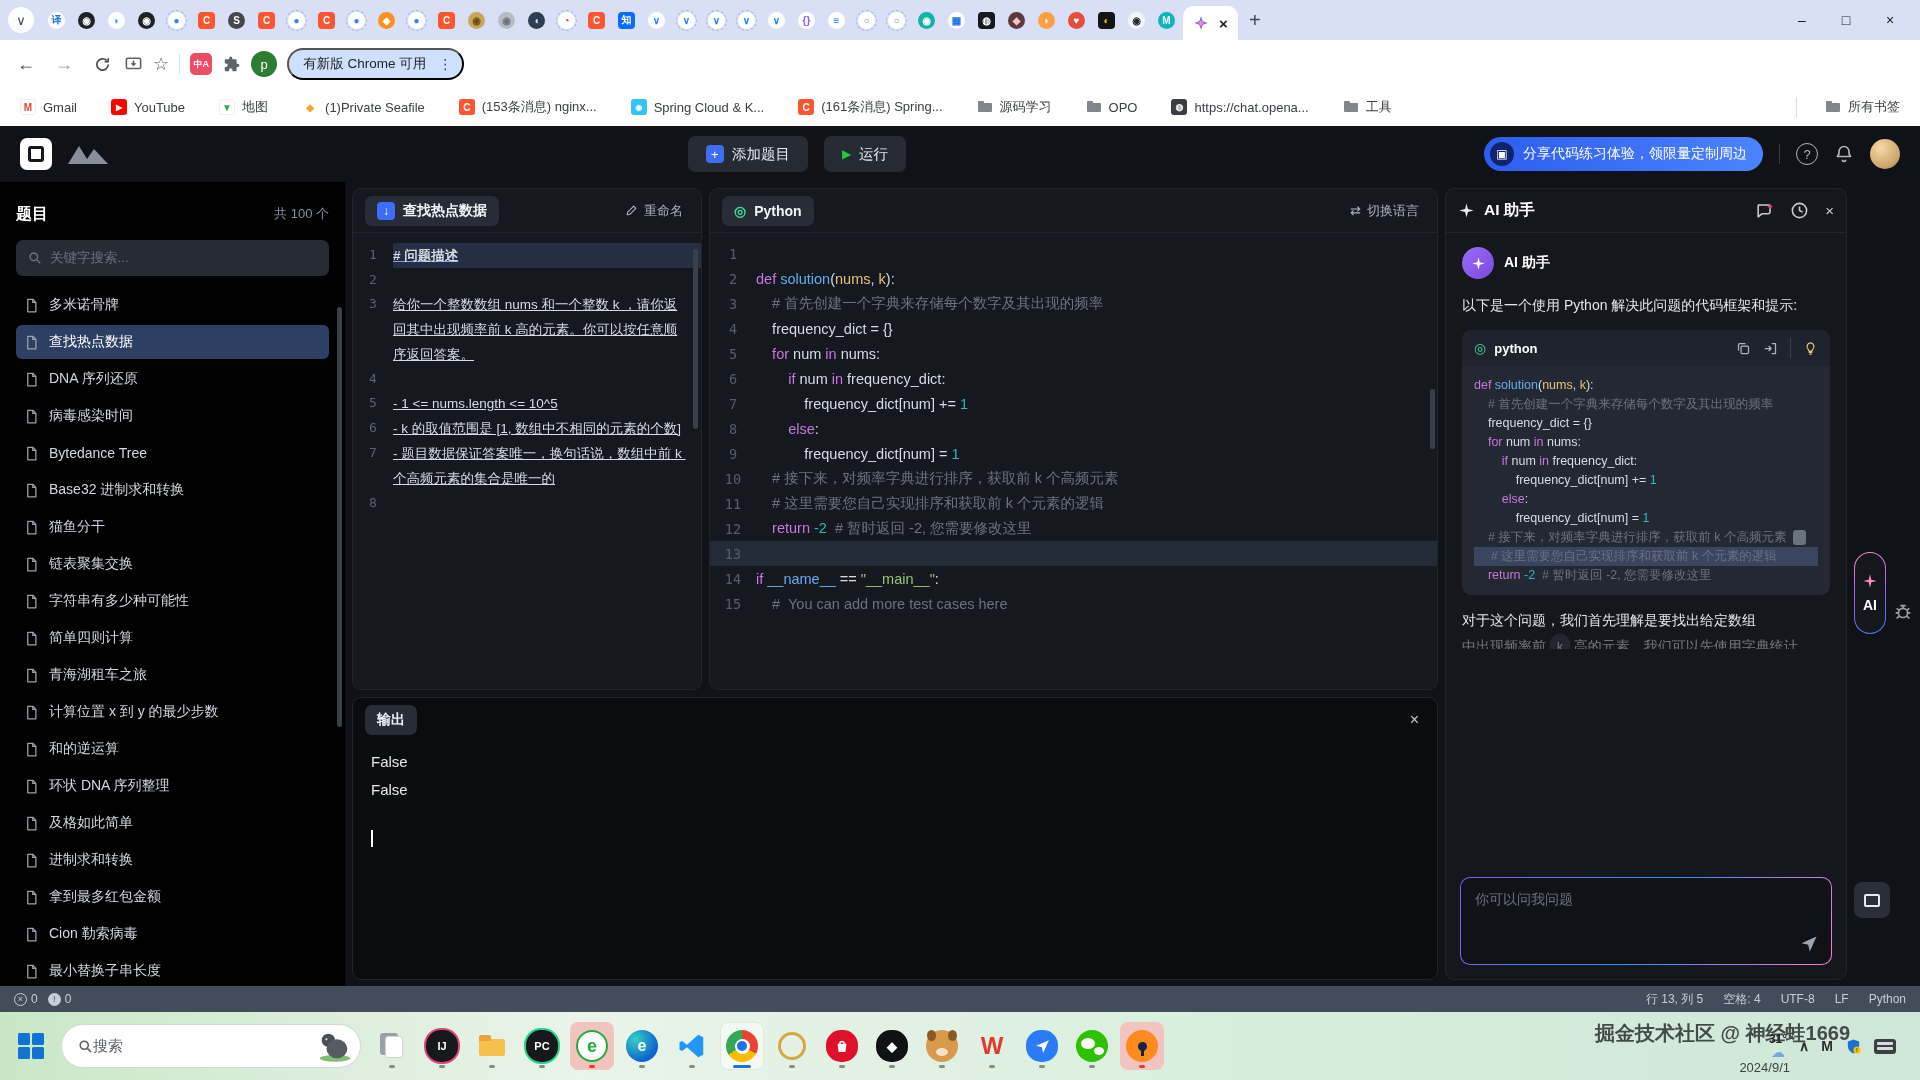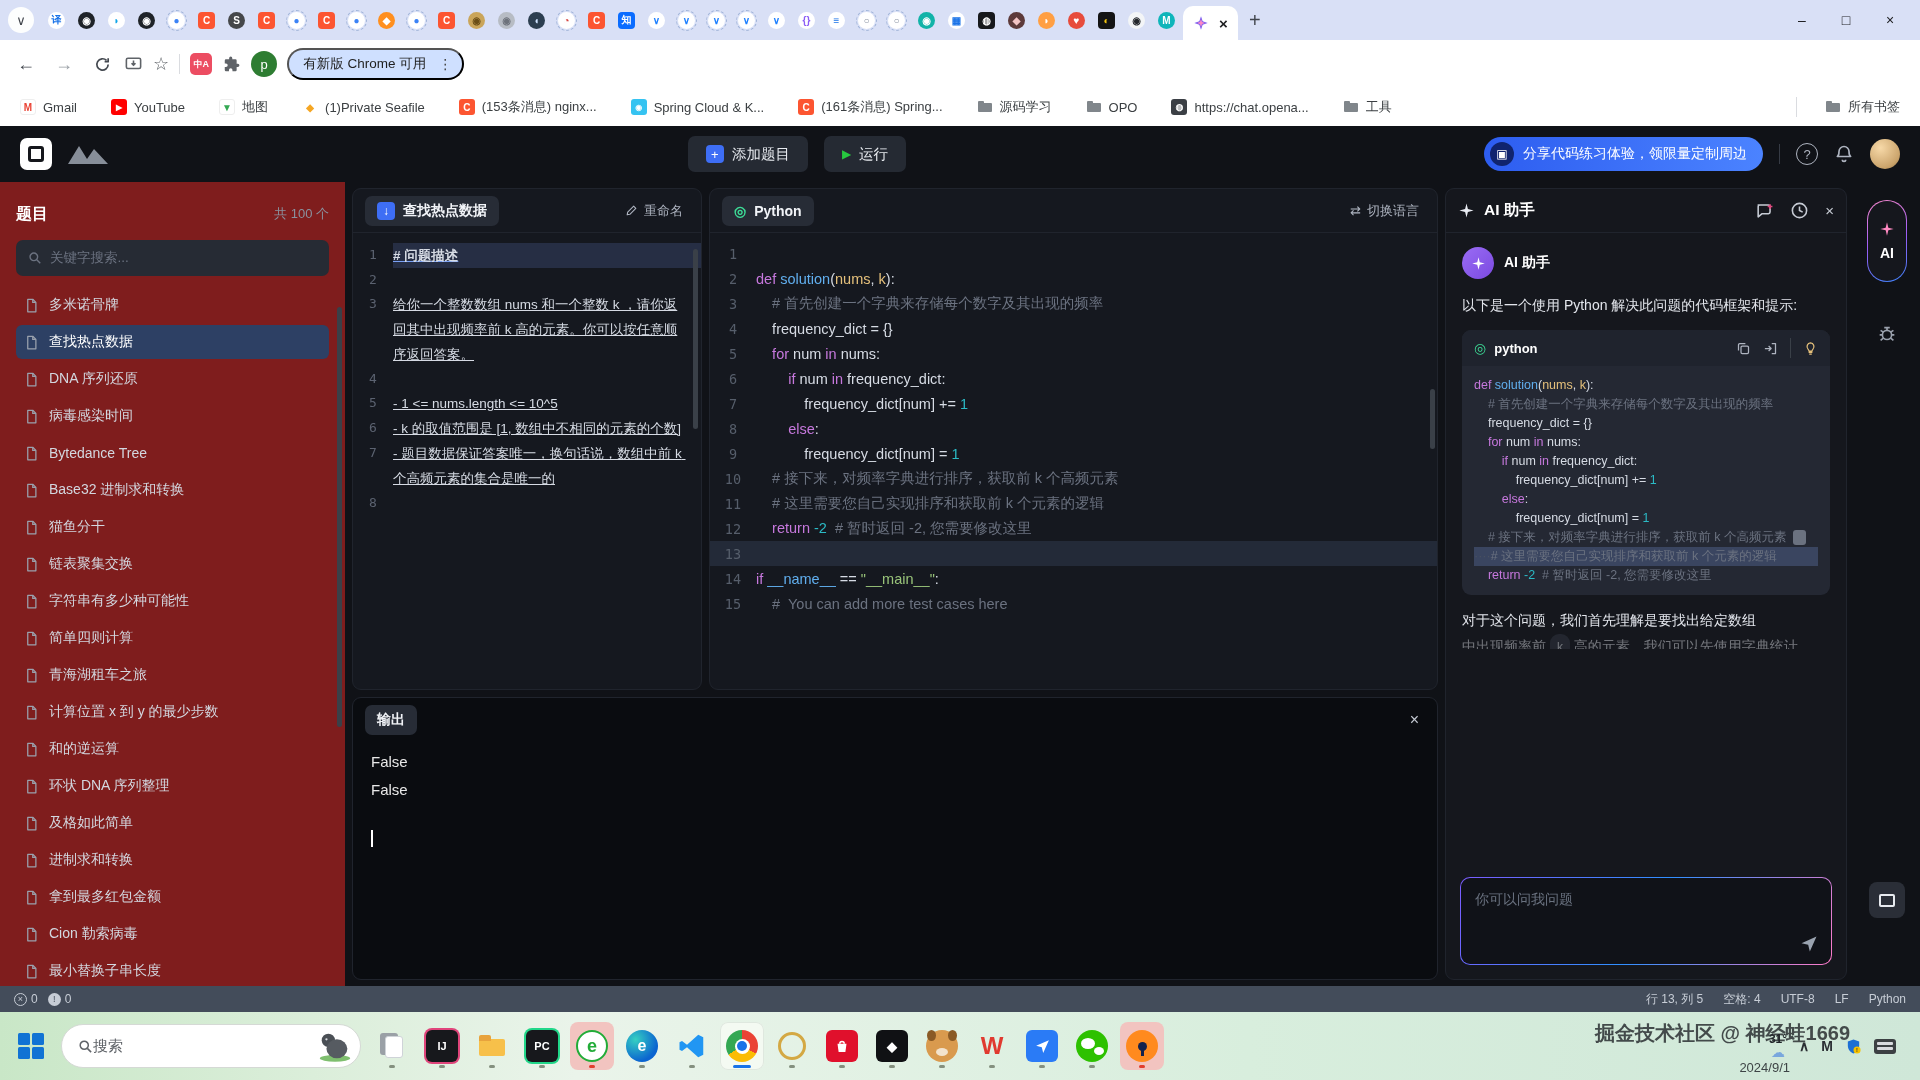--- a/index.html
+++ b/index.html
@@ -58,21 +58,21 @@
   .banner i{width:24px;height:24px;border-radius:50%;background:#10246e;color:#fff;font-style:normal;font-size:12px;display:flex;align-items:center;justify-content:center;}
   .help-ic{width:22px;height:22px;border-radius:50%;border:1.6px solid #aeb4c0;color:#aeb4c0;font-size:13px;display:flex;align-items:center;justify-content:center;}
   .avatar-photo{width:30px;height:30px;border-radius:50%;background:radial-gradient(circle at 35% 30%,#f7d9a8,#caa36b 70%,#8a6a3c);}
 
   .mainrow{flex:1;display:flex;min-height:0;padding:0 0 0 0;gap:7px;}
   .card{background:#15181f;border:1px solid #20242d;border-radius:9px;overflow:hidden;display:flex;flex-direction:column;min-height:0;}
   .panel-hd{height:44px;display:flex;align-items:center;padding:0 12px;gap:10px;border-bottom:1px solid #20242d;flex:0 0 auto;}
   .chip{height:30px;background:#272c36;border-radius:7px;display:flex;align-items:center;gap:8px;padding:0 12px;color:#f2f4f8;font-size:14px;font-weight:bold;border:none;}
 
   
-  .sidebar{width:345px;background:#7f1d1d;padding:14px 16px 0 16px;display:flex;flex-direction:column;min-height:0;position:relative;}
+  .sidebar{width:345px;background:#000000;padding:14px 16px 0 16px;display:flex;flex-direction:column;min-height:0;position:relative;}
   .sb-head{display:flex;align-items:center;justify-content:space-between;height:36px;}
   .sb-title{color:#fff;font-size:16px;font-weight:bold;}
   .sb-count{color:#8a919e;font-size:13px;}
   .sb-search{height:36px;background:#262b34;border-radius:7px;display:flex;align-items:center;gap:8px;padding:0 12px;margin:8px 0 12px 0;}
   .sb-search span{color:#6b7280;font-size:13.5px;}
   .plist{flex:1;overflow:hidden;display:flex;flex-direction:column;gap:3px;min-height:0;}
   .prob{height:34px;flex:0 0 auto;display:flex;align-items:center;gap:10px;padding:0 8px;border-radius:6px;color:#d3d7df;font-size:14px;}
   .prob.sel{background:#2d4064;color:#fff;}
   .sb-scroll{position:absolute;right:3px;top:125px;width:5px;height:420px;background:#3a4048;border-radius:3px;}
 
@@ -125,21 +125,21 @@
   .ghost{display:inline-block;width:13px;height:15px;background:#6b7280;border-radius:3px;vertical-align:middle;margin-left:6px;}
   .ai-closing{color:#e3e6ec;font-size:14px;line-height:26px;margin-top:12px;height:42px;overflow:hidden;}
   .ai-closing .fade2{opacity:.45;}
   .kbadge{display:inline-block;background:#343a46;border-radius:9px;padding:0 7px;font-size:12px;}
   .ai-inputwrap{padding:10px 14px 14px 14px;flex:0 0 auto;}
   .ai-input{position:relative;height:88px;border-radius:10px;border:1px solid transparent;background:linear-gradient(#101218,#101218) padding-box,linear-gradient(120deg,#7c5cff,#2f8fff,#ff7ac8) border-box;padding:12px 14px;}
   .ai-input span{color:#6a7280;font-size:14px;}
   .send-ic{position:absolute;right:12px;bottom:10px;}
 
   
-  .strip{width:66px;flex:0 0 auto;display:flex;flex-direction:column;align-items:center;padding-top:18px;position:relative;}
+  .strip{width:66px;flex:0 0 auto;display:flex;flex-direction:row;align-items:center;padding-top:18px;position:relative;}
   .ai-pill{width:40px;height:82px;border-radius:22px;border:1.6px solid transparent;background:linear-gradient(#15171d,#15171d) padding-box,linear-gradient(160deg,#ff8bd0,#9b5cf6,#3b82f6) border-box;display:flex;flex-direction:column;align-items:center;justify-content:center;gap:8px;}
   .ai-pill b{color:#fff;font-size:14px;}
   .bug-btn{margin-top:40px;background:none;border:none;}
   .dock-btn{position:absolute;bottom:68px;width:36px;height:36px;border-radius:8px;background:#2a2e37;border:none;display:flex;align-items:center;justify-content:center;}
   .dock-btn i{width:16px;height:13px;border:2px solid #e7eaef;border-radius:2px;display:block;}
 
   
   .statusbar{height:26px;background:#434c5a;display:flex;align-items:center;padding:0 14px;color:#c7cdd6;font-size:12px;flex:0 0 auto;}
   .sb-left{display:flex;align-items:center;gap:10px;}
   .st-ic{display:flex;align-items:center;gap:4px;}
@@ -152,21 +152,21 @@
   .start{width:42px;height:42px;border:none;background:transparent;display:grid;grid-template-columns:12px 12px;grid-gap:2px;justify-content:center;align-content:center;}
   .start i{width:12px;height:12px;background:#1173d4;border-radius:1.5px;display:block;}
   .tsearch{width:300px;height:44px;background:#fff;border:1px solid #d5d9d5;border-radius:22px;display:flex;align-items:center;padding:0 6px 0 16px;}
   .tsearch span{color:#5f6368;font-size:15px;flex:1;}
   .app{width:44px;height:48px;border:none;background:transparent;border-radius:8px;display:flex;align-items:center;justify-content:center;position:relative;}
   .app .dot{position:absolute;bottom:2px;left:50%;transform:translateX(-50%);width:6px;height:3px;border-radius:2px;background:#84907f;}
   .app .dot.red{background:#e23d2e;}
   .app.active{background:#f4faf2;box-shadow:inset 0 0 0 1px #dfe8df;}
   .app.active .dot{width:18px;background:#1a73e8;}
   .app.hl{background:#f2c4c0;}
-  .ic{width:32px;height:32px;border-radius:6px;display:flex;align-items:center;justify-content:center;font-weight:bold;position:relative;}
+  .ic{width:32px;height:32px;border-radius:15px;display:flex;align-items:center;justify-content:center;font-weight:bold;position:relative;}
   .ic.taskview{background:transparent;}
   .ic.taskview i{position:absolute;width:18px;height:22px;border-radius:3px;}
   .ic.taskview .back{background:#9aa0a6;left:4px;top:3px;}
   .ic.taskview .front{background:#fff;border:1px solid #cfd3d8;left:9px;top:6px;}
   .ic.ij{background:#17181c;color:#fff;font-size:11px;box-shadow:0 0 0 2px #e0457b;}
   .ic.pycharm{background:#17181c;color:#fff;font-size:11px;box-shadow:0 0 0 2px #21d789;}
   .ic.folderic{background:transparent;position:relative;}
   .ic.folderic:before{content:"";position:absolute;left:3px;top:9px;width:26px;height:17px;background:#f7c04a;border-radius:2px;}
   .ic.folderic:after{content:"";position:absolute;left:3px;top:5px;width:12px;height:6px;background:#e8a33d;border-radius:2px 2px 0 0;}
   .ic.e360{background:#fff;border:2px solid #22ac38;border-radius:50%;color:#22ac38;font-size:18px;}

